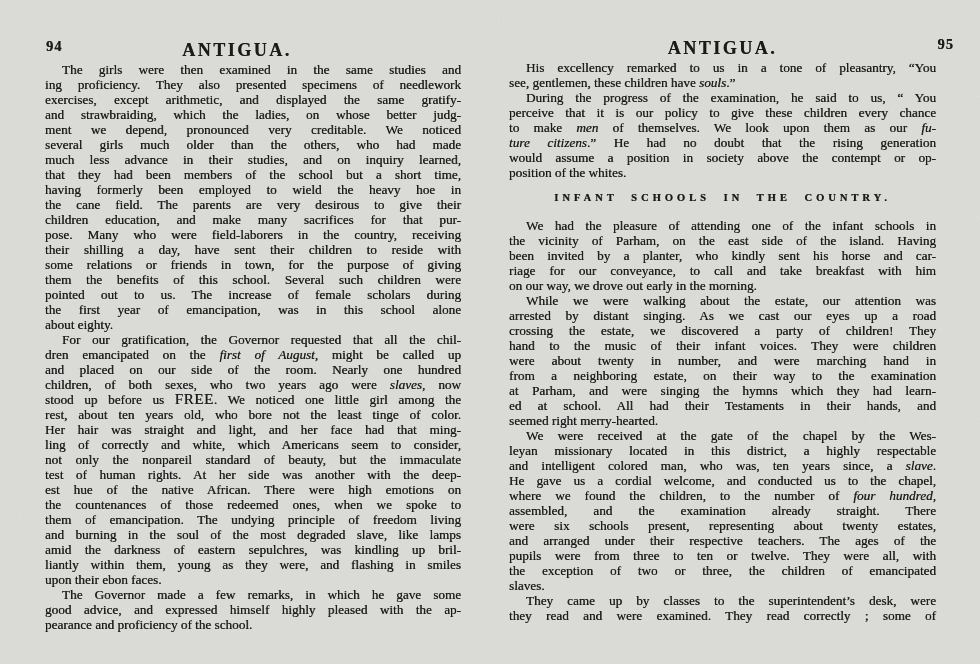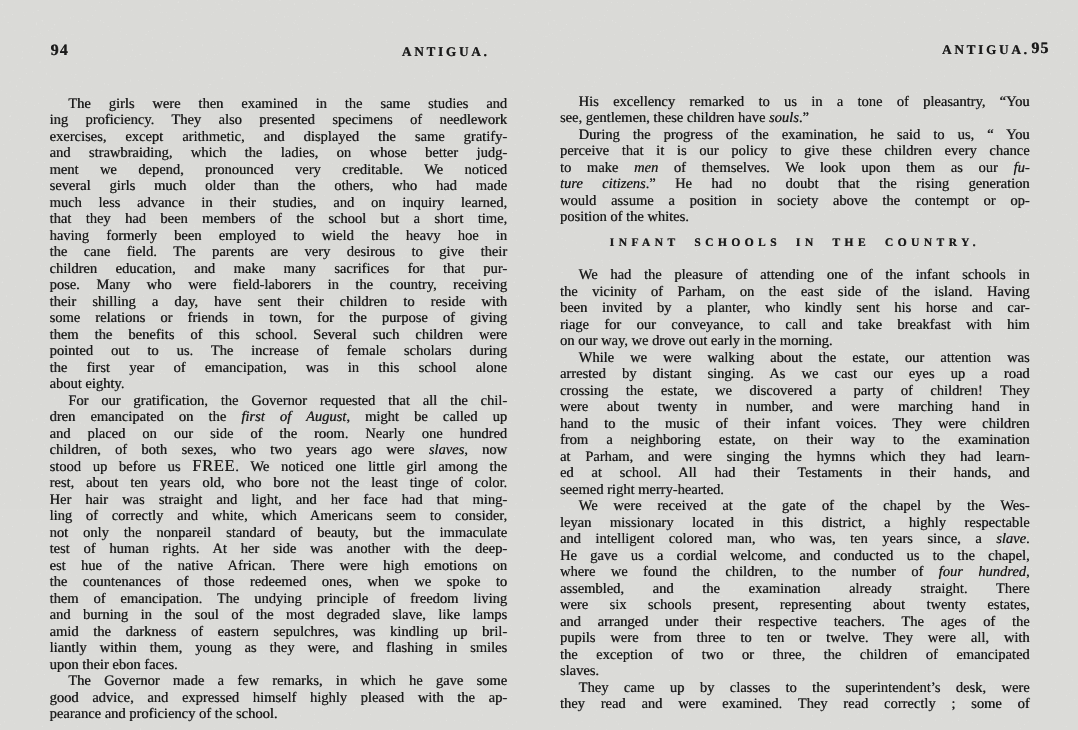--- a/index.html
+++ b/index.html
@@ -19,25 +19,25 @@
   .page{position:absolute;}
   .page-left{left:45px;top:40px;width:416px;}
   .page-right{left:509px;top:38px;width:427px;}
   .pagehead{position:relative;height:14px;}
   .pagenum{
     position:absolute;top:-2px;font-size:14.5px;font-weight:bold;letter-spacing:1px;
   }
   .pagenum.pos-left{left:1px;}
   .pagenum.pos-right{right:-18px;}
   .runtitle{
-    position:absolute;left:0;right:0;top:0;text-align:right;
-    font-size:12px;font-weight:bold;letter-spacing:2.5px;
+    position:absolute;left:0;right:0;top:0;text-align:center;
+    font-size:18px;font-weight:bold;letter-spacing:2.5px;
   }
   .page-left .runtitle{transform:translateX(-16px);}
-  .pagebody{margin-top:32px;}
+  .pagebody{margin-top:8px;}
   .pagebody,.pagehead{text-shadow:0.35px 0 0 rgba(25,25,25,0.75);}
   .line{
     font-size:13.2px;line-height:15px;height:15px;
     text-align:justify;text-align-last:justify;
   }
   .line.end{text-align-last:left;}
   .para > .line.first{text-indent:17px;}
   .heading{margin:10px 0 13px;}
   .heading .line{
     text-align-last:center;
@@ -138,22 +138,22 @@
         <div class="line first">We had the pleasure of attending one of the infant schools in</div>
         <div class="line">the vicinity of Parham, on the east side of the island. Having</div>
         <div class="line">been invited by a planter, who kindly sent his horse and car-</div>
         <div class="line">riage for our conveyance, to call and take breakfast with him</div>
         <div class="line end">on our way, we drove out early in the morning.</div>
       </div>
       <div class="para">
         <div class="line first">While we were walking about the estate, our attention was</div>
         <div class="line">arrested by distant singing. As we cast our eyes up a road</div>
         <div class="line">crossing the estate, we discovered a party of children! They</div>
+        <div class="line">hand to the music of their infant voices. They were children</div>
         <div class="line">were about twenty in number, and were marching hand in</div>
-        <div class="line">hand to the music of their infant voices. They were children</div>
         <div class="line">from a neighboring estate, on their way to the examination</div>
         <div class="line">at Parham, and were singing the hymns which they had learn-</div>
         <div class="line">ed at school. All had their Testaments in their hands, and</div>
         <div class="line end">seemed right merry-hearted.</div>
       </div>
       <div class="para">
         <div class="line first">We were received at the gate of the chapel by the Wes-</div>
         <div class="line">leyan missionary located in this district, a highly respectable</div>
         <div class="line">and intelligent colored man, who was, ten years since, a <span class="italic">slave</span>.</div>
         <div class="line">He gave us a cordial welcome, and conducted us to the chapel,</div>

